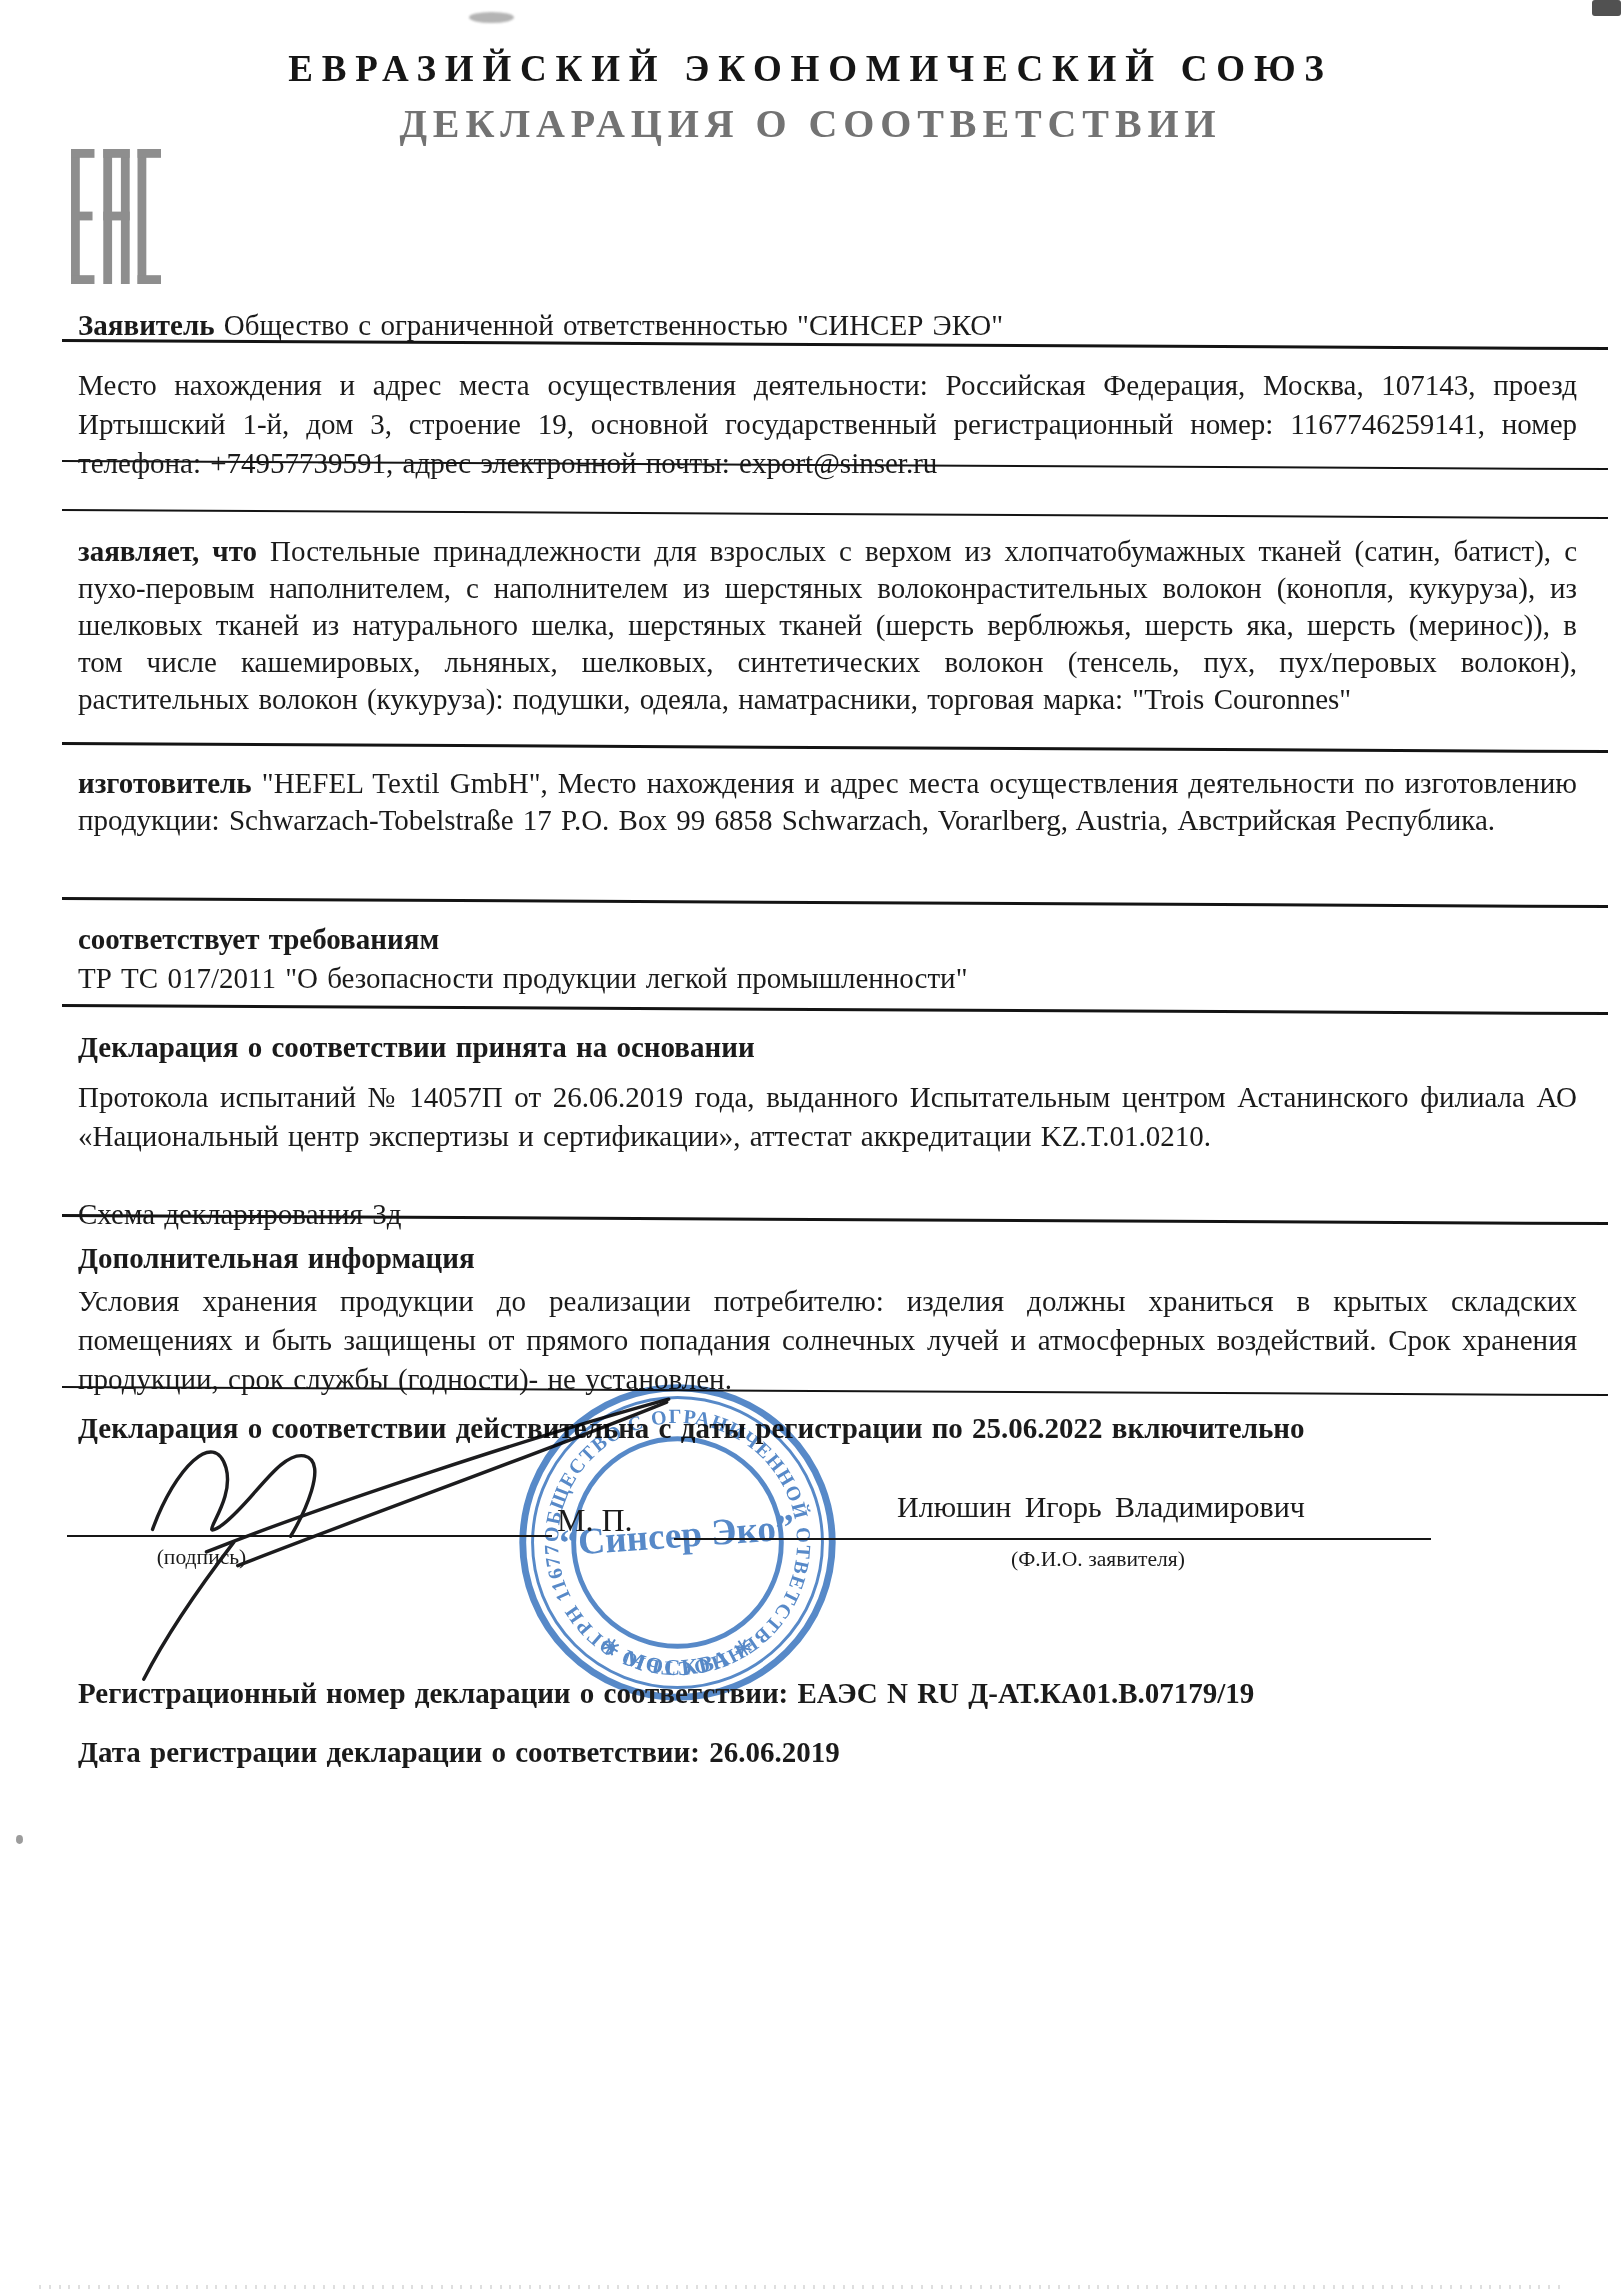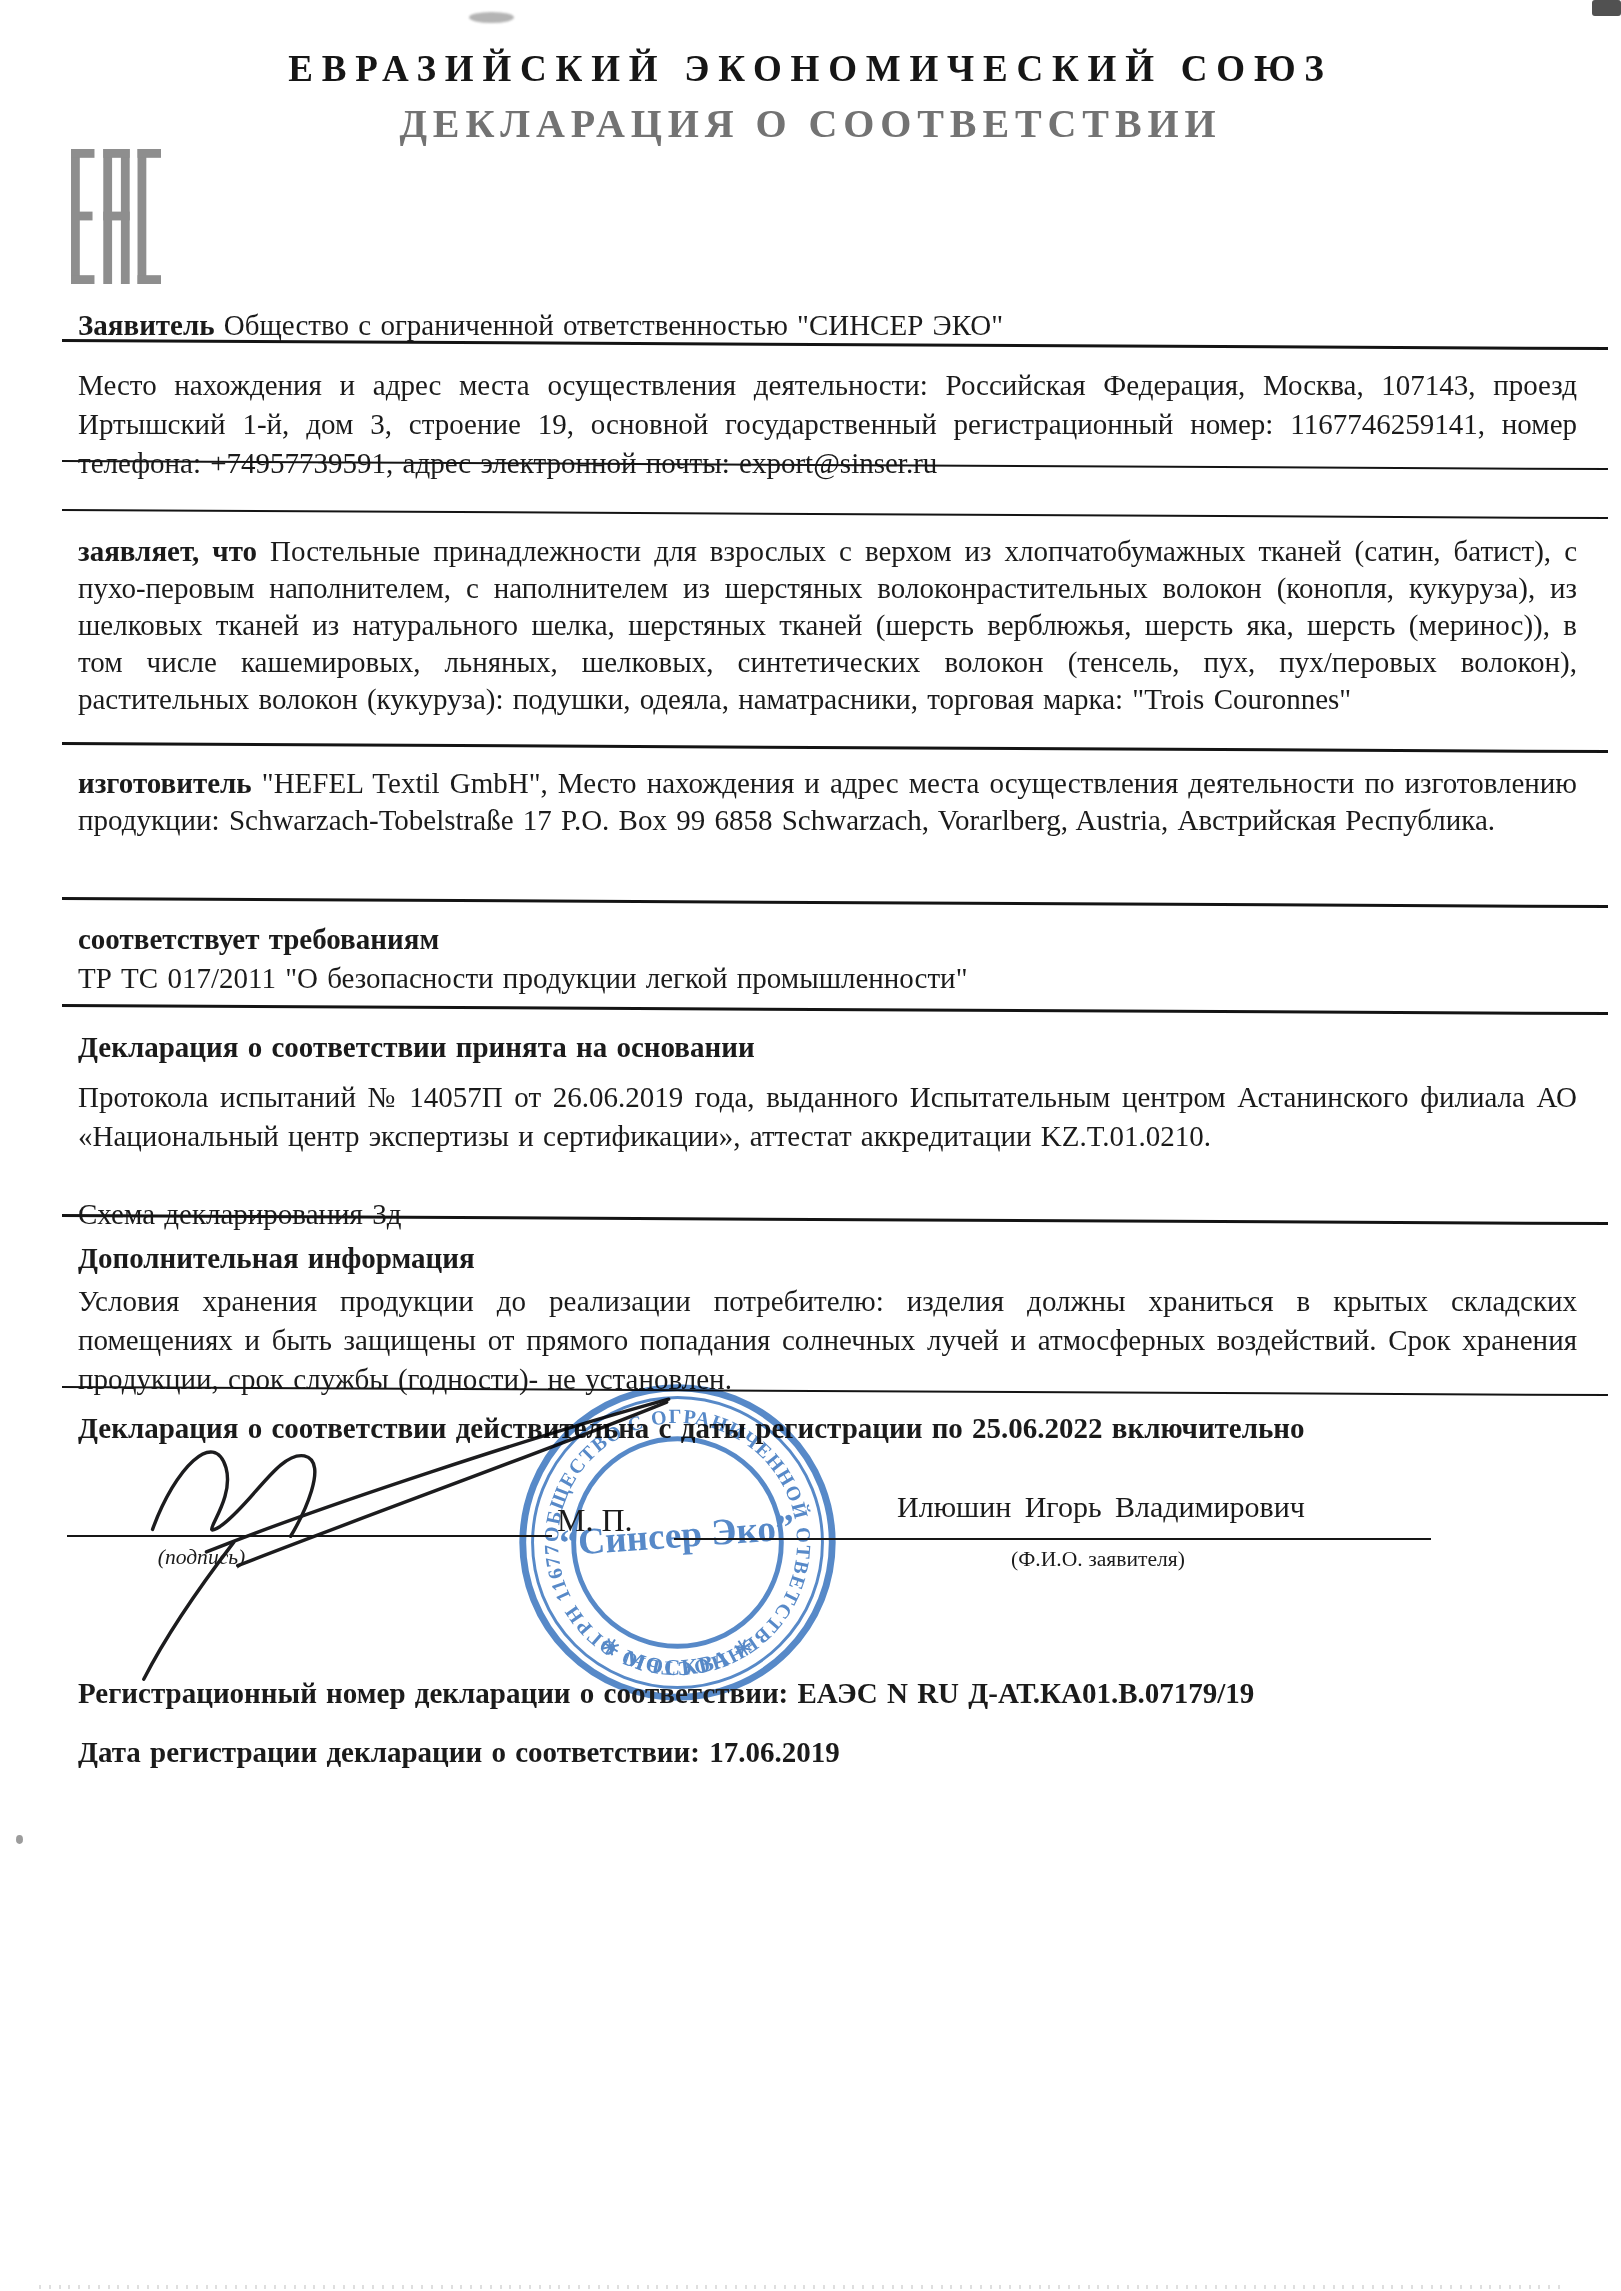--- a/index.html
+++ b/index.html
@@ -118,22 +118,22 @@
     </text>
     <text font-size="23" font-weight="bold" letter-spacing="2" text-anchor="middle" font-family="Liberation Serif, DejaVu Serif, serif" fill="#4a80c4">
       <textPath href="#bottompath" startOffset="50%">✳ МОСКВА ✳</textPath>
     </text>
     <text x="170" y="175" text-anchor="middle" font-size="38" font-weight="bold" font-family="Liberation Serif, DejaVu Serif, serif" transform="rotate(-4 170 170)" fill="#4a80c4">“Синсер Эко”</text>
   </svg>
 
   <div class="abs sigline" style="left:67px;top:1535px;width:485px;"></div>
   <div class="abs sigline" style="left:674px;top:1538px;width:757px;"></div>
 
-  <div class="abs small-label" style="left:118px;top:1545px;width:167px;font-style:italic;">(подпись)</div>
+  <div class="abs small-label" style="left:118px;top:1545px;width:167px;">(подпись)</div>
   <div class="abs" style="left:557px;top:1502px;font-size:32px;">М. П.</div>
   <div class="abs" style="left:897px;top:1490px;font-size:30px;word-spacing:5.9px;">Илюшин Игорь Владимирович</div>
   <div class="abs small-label" style="left:951px;top:1547px;width:294px;">(Ф.И.О. заявителя)</div>
 
   <p class="abs para bold" style="top:1658px;">Регистрационный номер декларации о соответствии: ЕАЭС N RU Д-АТ.КА01.В.07179/19</p>
-  <p class="abs para bold" style="top:1717px;">Дата регистрации декларации о соответствии: 17.06.2019</p>
+  <p class="abs para bold" style="top:1717px;">Дата регистрации декларации о соответствии: 26.06.2019</p>
 
 </div>
 
 
 </body></html>

